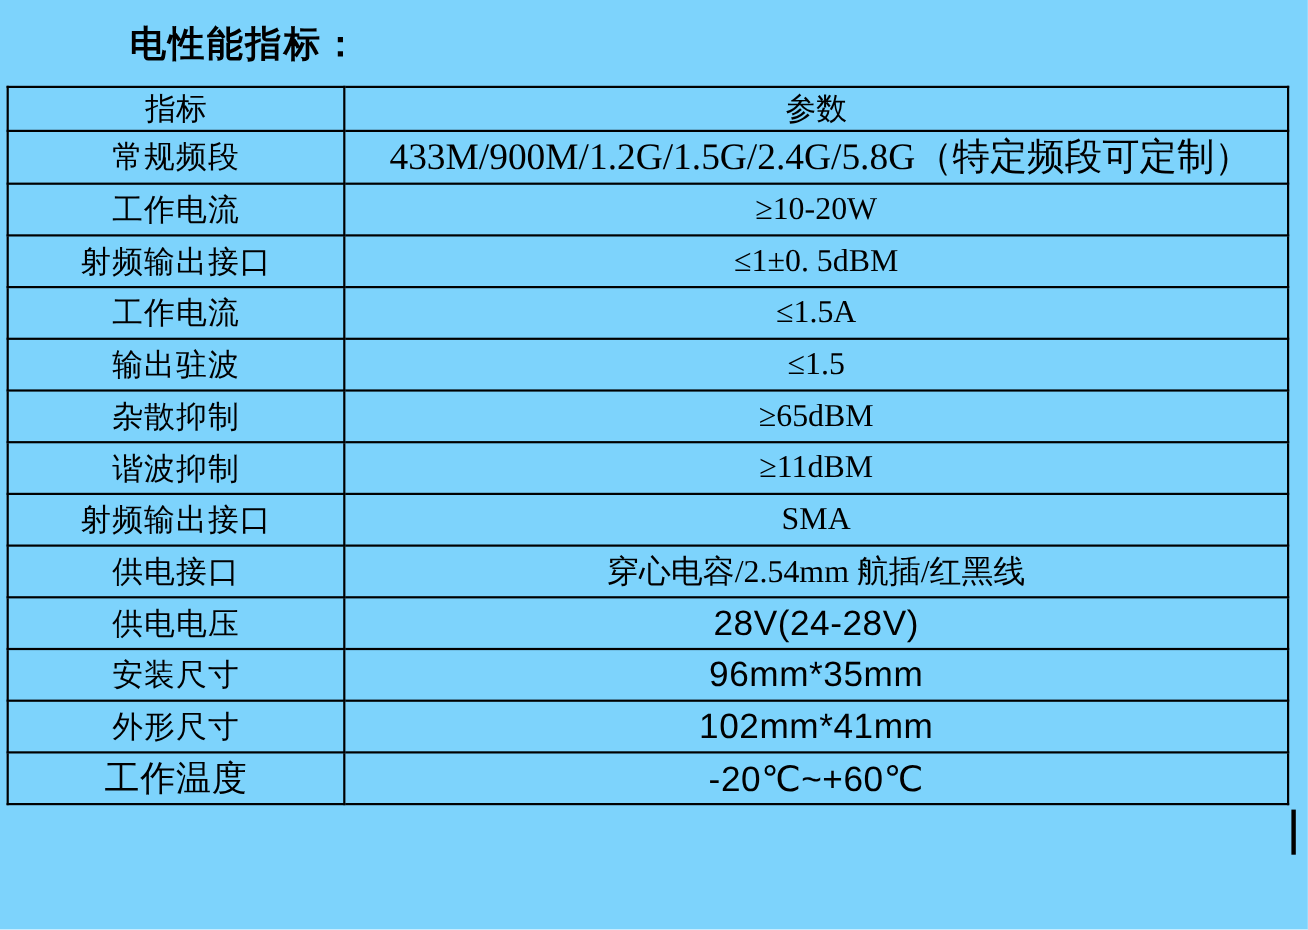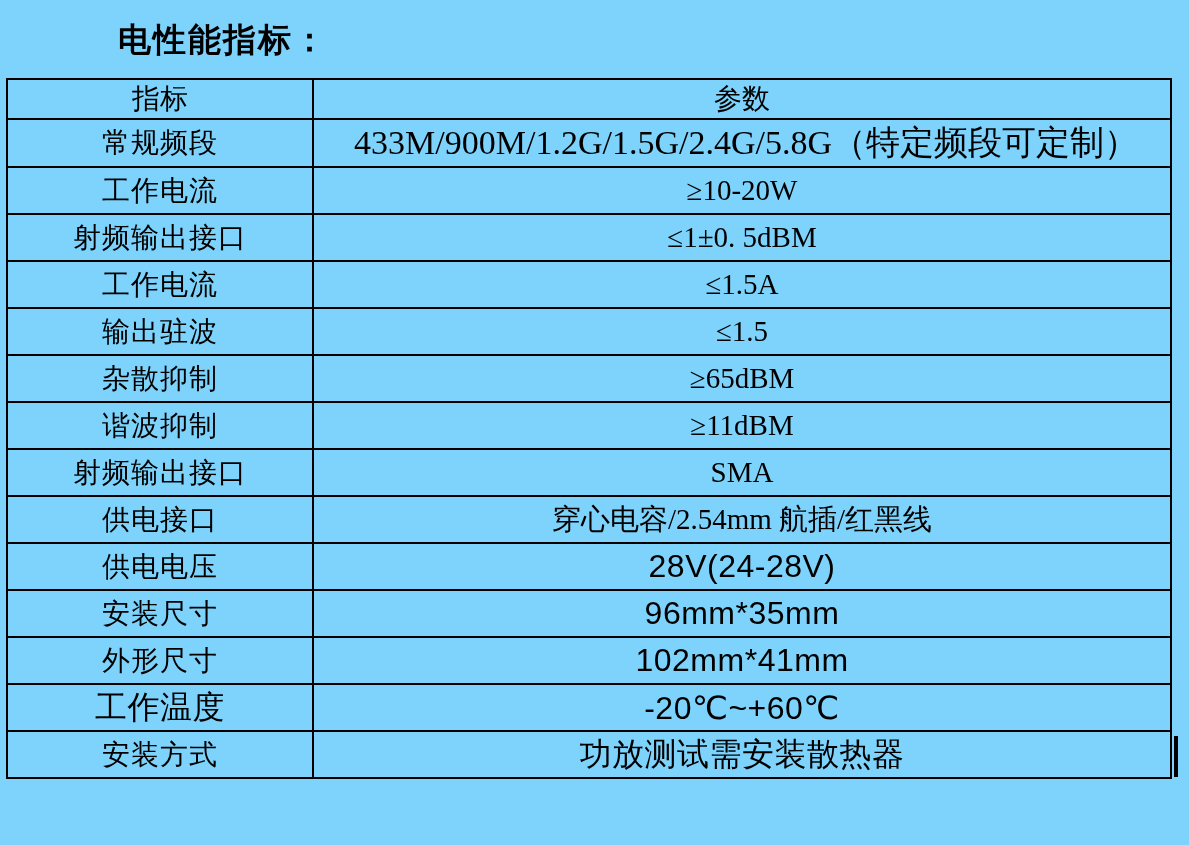--- a/index.html
+++ b/index.html
@@ -131,22 +131,18 @@
           <td class="value sans">96mm*35mm</td>
         </tr>
         <tr>
           <td class="label">外形尺寸</td>
           <td class="value sans">102mm*41mm</td>
         </tr>
         <tr>
           <td class="label sans">工作温度</td>
           <td class="value sans">-20℃~+60℃</td>
         </tr>
-        <tr>
-          <td class="label">安装方式</td>
-          <td class="value sans">功放测试需安装散热器</td>
-        </tr>
       </tbody>
   </table>
 
   <div class="cursor-bar"></div>
 
 </div>
 
 </body></html>

